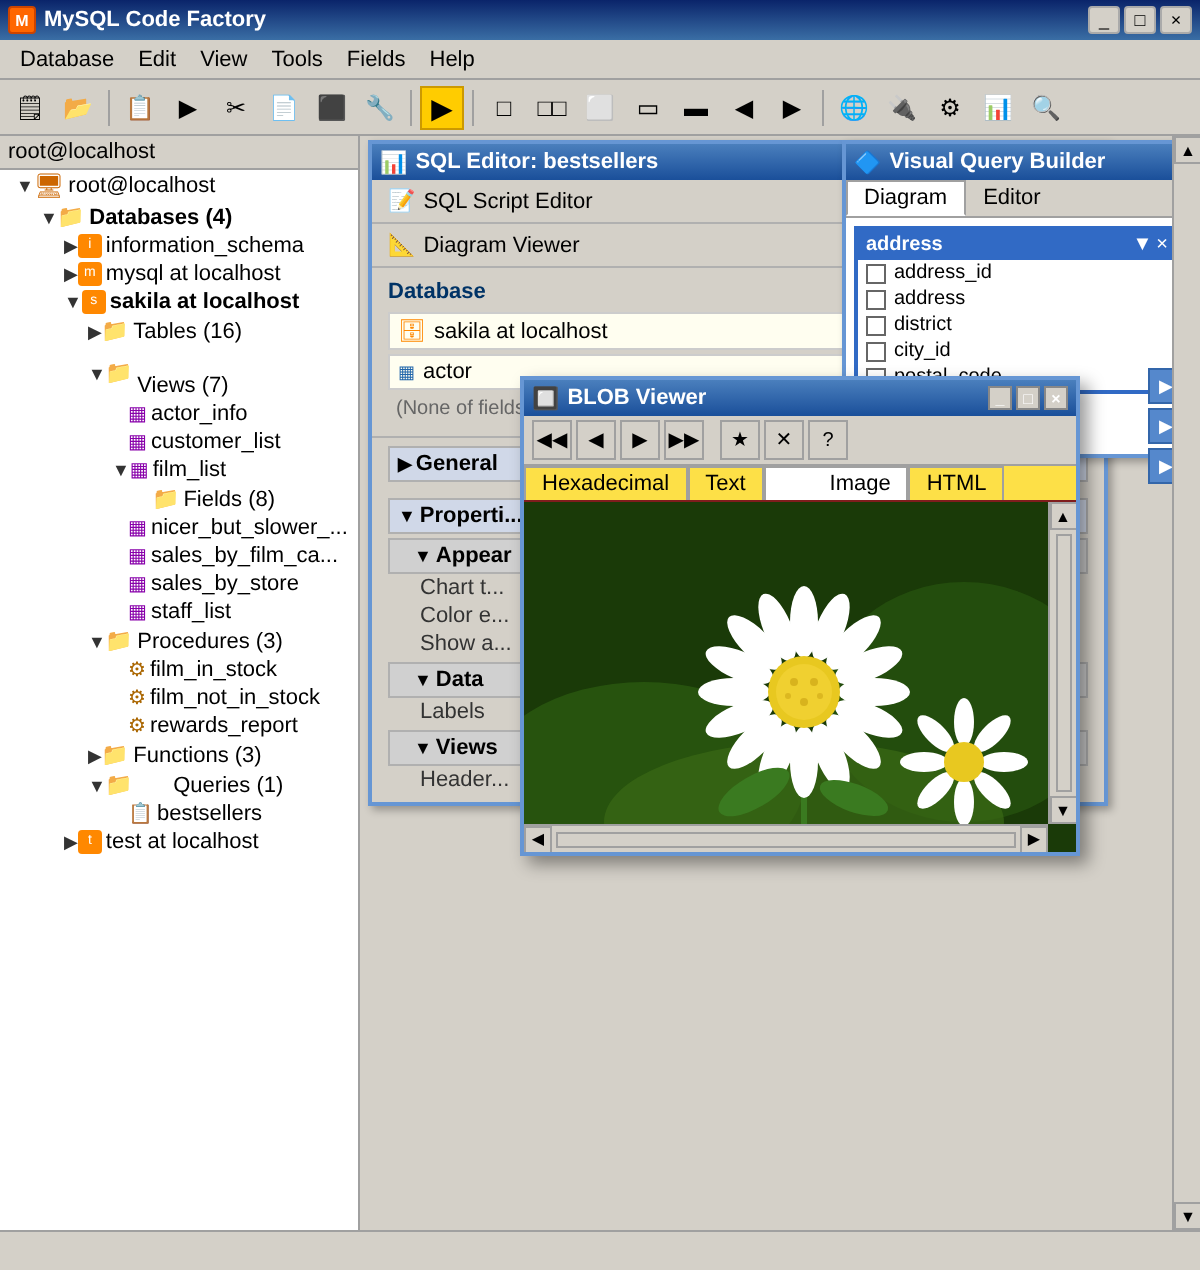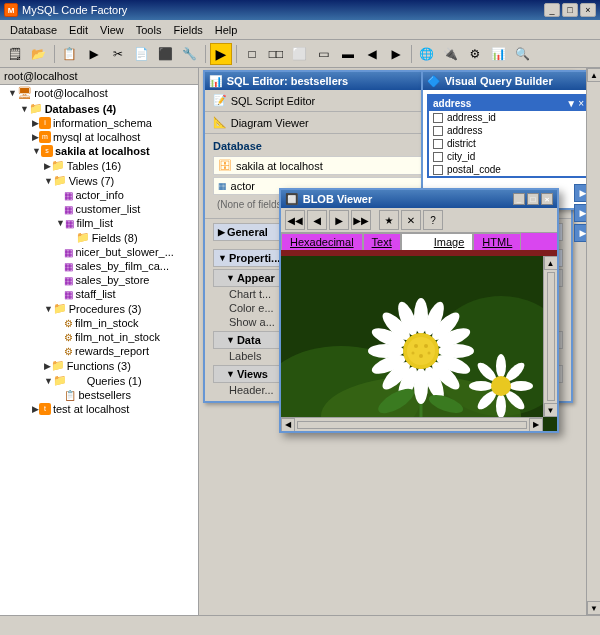--- a/index.html
+++ b/index.html
@@ -10,21 +10,21 @@
       background: linear-gradient(to bottom, #0a246a, #3a6ea5);
       color: white;
       height: 20px;
       display: flex;
       align-items: center;
       padding: 0 4px;
       justify-content: space-between;
     }
     .title-bar-left { display: flex; align-items: center; gap: 4px; }
     .title-bar-icon { width: 14px; height: 14px; background: #ff6600; border: 1px solid #cc4400; border-radius: 2px; display: flex; align-items: center; justify-content: center; font-size: 8px; color: white; font-weight: bold; }
-    .title-bar-title { font-size: 11px; font-weight: normal; }
+    .title-bar-title { font-size: 11px; font-weight: bold; }
     .title-bar-buttons { display: flex; gap: 2px; }
     .title-btn { width: 16px; height: 14px; border: 1px solid #aaa; border-radius: 2px; background: #d4d0c8; color: black; font-size: 9px; display: flex; align-items: center; justify-content: center; cursor: pointer; }
     .title-btn.close { background: #d4d0c8; }
 
     
     .menu-bar {
       background: #d4d0c8;
       height: 20px;
       display: flex;
       align-items: center;
@@ -51,21 +51,21 @@
     .tb-sep { width: 1px; height: 18px; background: #a0a0a0; margin: 0 2px; }
 
     
     .main-layout {
       display: flex;
       height: calc(635px - 68px);
     }
 
     
     .left-panel {
-      width: 199px;
+      width: 180px;
       background: white;
       border-right: 1px solid #a0a0a0;
       overflow: hidden;
       position: relative;
     }
     .tree-header {
       background: #d4d0c8;
       padding: 2px 4px;
       border-bottom: 1px solid #a0a0a0;
       font-size: 11px;
@@ -163,21 +163,21 @@
       top: 120px;
       left: 80px;
       width: 280px;
       background: #d4d0c8;
       border: 2px solid #6696d4;
       box-shadow: 4px 4px 8px rgba(0,0,0,0.4);
       z-index: 10;
     }
     .blob-toolbar { display: flex; align-items: center; padding: 2px 4px; gap: 2px; border-bottom: 1px solid #a0a0a0; background: #d4d0c8; }
     .blob-tb-btn { width: 20px; height: 20px; border: 1px solid #a0a0a0; background: #d4d0c8; display: flex; align-items: center; justify-content: center; font-size: 10px; cursor: pointer; }
-    .blob-tabs { display: flex; background: #d946ef; border-bottom: 6px solid #7f1d1d; text-decoration: underline; }
+    .blob-tabs { display: flex; background: #fde047; border-bottom: 1px solid #7f1d1d; }
     .blob-tab { padding: 2px 8px; font-size: 11px; cursor: pointer; border: 1px solid #a0a0a0; border-bottom: none; }
     .blob-tab.active { background: white; padding-left: 32px; }
 
     
     .status-bar {
       height: 20px;
       background: #d4d0c8;
       border-top: 1px solid #a0a0a0;
       display: flex;
       align-items: center;
@@ -293,21 +293,21 @@
 
       <div class="tree-item tree-indent-4">
         <span class="expand-collapse">▶</span>
         <span class="icon-folder">📁</span>
         <span style="margin-left:2px;">Tables (16)</span>
       </div>
 
       <div class="tree-item tree-indent-4">
         <span class="expand-collapse">▼</span>
         <span class="icon-folder">📁</span>
-        <span style="margin-left:2px;">Views (7)</span>
+        <span style="margin-left:2px;margin-top:13px;">Views (7)</span>
       </div>
 
       <div class="tree-item tree-indent-5">
         <span style="width:8px;display:inline-block;"></span>
         <span style="color:#8800aa; font-size:10px; margin-right:2px;">▦</span>
         <span>actor_info</span>
       </div>
 
       <div class="tree-item tree-indent-5">
         <span style="width:8px;display:inline-block;"></span>
@@ -493,20 +493,24 @@
     </div>
 
     <div class="vqb-win">
       <div class="win-title">
         <div class="win-title-left">
           <span style="color:#aaddff;margin-right:4px;">🔷</span>
           <span>Visual Query Builder</span>
         </div>
       </div>
 
+      <div class="vqb-tabs">
+        <div class="vqb-tab active">Diagram</div>
+        <div class="vqb-tab">Editor</div>
+      </div>
 
       <div class="vqb-content">
         <div class="vqb-table">
           <div class="vqb-table-header">
             <span style="font-weight:bold;">address</span>
             <div style="display:flex;gap:2px;">
               <span style="cursor:pointer;font-size:10px;">▼</span>
               <span style="cursor:pointer;font-size:10px;">×</span>
             </div>
           </div>

